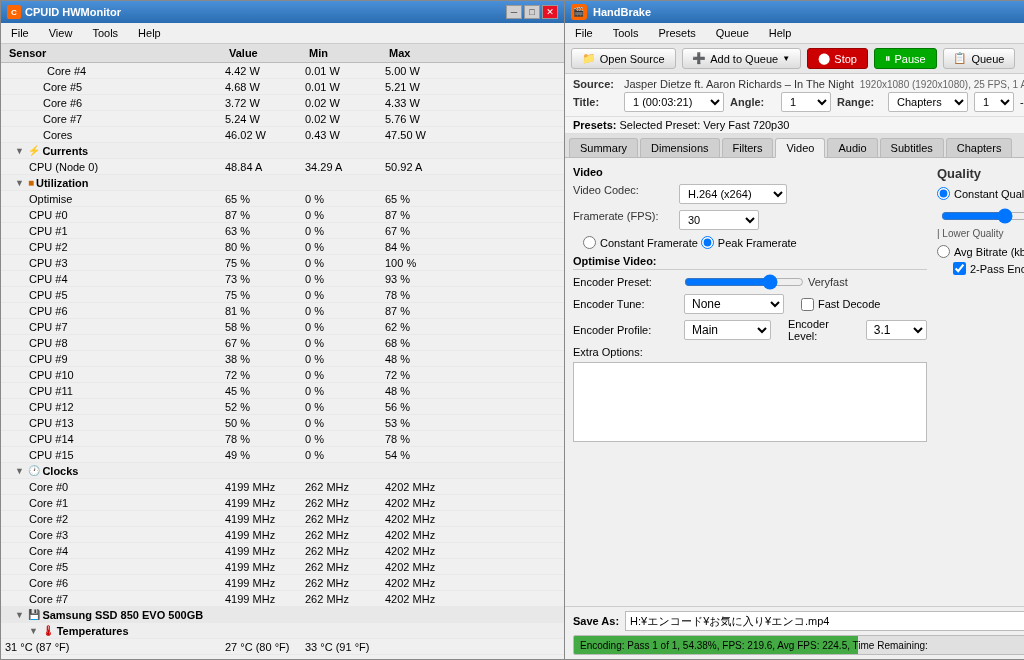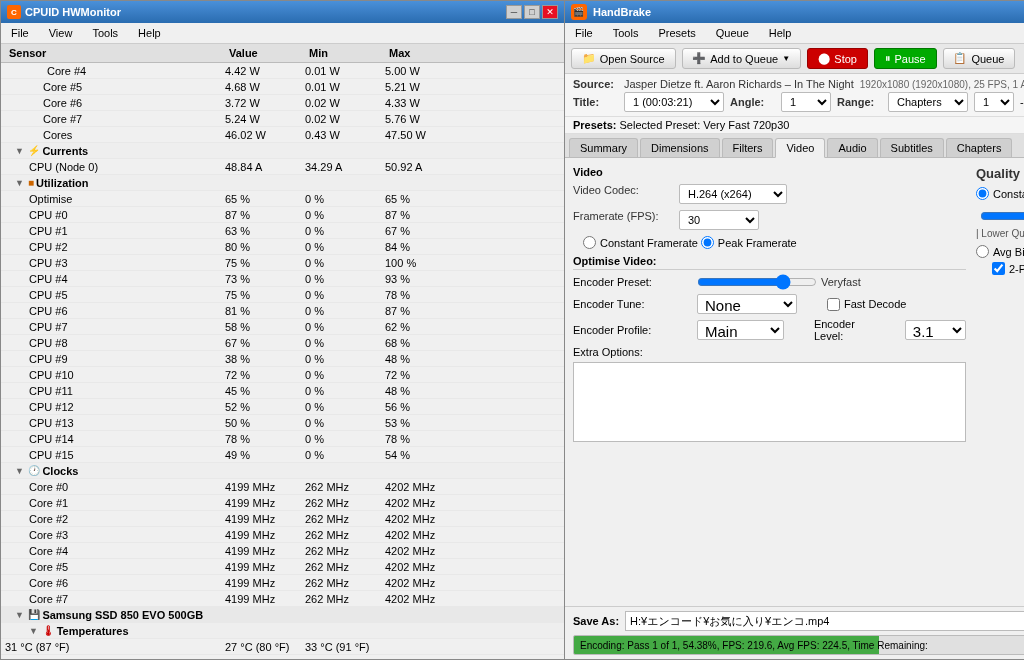--- a/index.html
+++ b/index.html
@@ -113,27 +113,27 @@
     .quality-section { font-size: 11px; }
     .quality-title { font-weight: bold; font-size: 13px; margin-bottom: 6px; color: #333; }
     .quality-row { display: flex; align-items: center; gap: 4px; margin-bottom: 4px; }
     .quality-slider { width: 130px; margin: 4px 0 4px 4px; }
     .quality-sublabel { font-size: 10px; color: #555; }
     .radio-group { display: flex; gap: 3px; margin-top: 3px; }
     .radio-item { display: flex; align-items: center; gap: 4px; }
 
     .optimise-section { margin-top: 6px; }
     .optimise-title { font-weight: bold; font-size: 11px; margin-bottom: 4px; border-bottom: 1px solid #ccc; padding-bottom: 2px; }
-    .encoder-row { display: flex; align-items: center; gap: 24px; margin-bottom: 4px; }
+    .encoder-row { display: flex; align-items: center; gap: 11px; margin-bottom: 4px; }
     .encoder-label { min-width: 100px; font-size: 11px; }
     .encoder-preset-container { display: flex; align-items: center; gap: 4px; flex: 1; }
     .preset-slider { flex: 1; max-width: 120px; }
     .preset-text { font-size: 11px; color: #333; }
 
-    .encoder-select { width: 100px; height: 20px; font-size: 15px; border: 1px solid #bbb; background: #fff; border-radius: 2px; padding: 1px 3px; }
+    .encoder-select { width: 100px; height: 20px; font-size: 12px; border: 1px solid #bbb; background: #fff; border-radius: 2px; padding: 1px 3px; }
 
     .checkbox-item { display: flex; align-items: center; gap: 4px; font-size: 11px; }
 
     .extra-options-area { margin-top: 4px; }
     .extra-textarea { width: 100%; height: 80px; border: 1px solid #bbb; background: #fff; font-size: 11px; padding: 3px; resize: none; }
 
     .hb-bottom { padding: 4px 8px; border-top: 1px solid #ccc; background: #f0f0f0; }
     .save-row { display: flex; align-items: center; gap: 6px; margin-bottom: 4px; font-size: 11px; }
     .save-path { flex: 1; border: 1px solid #bbb; background: #fff; padding: 2px 4px; font-size: 11px; height: 20px; }
 

